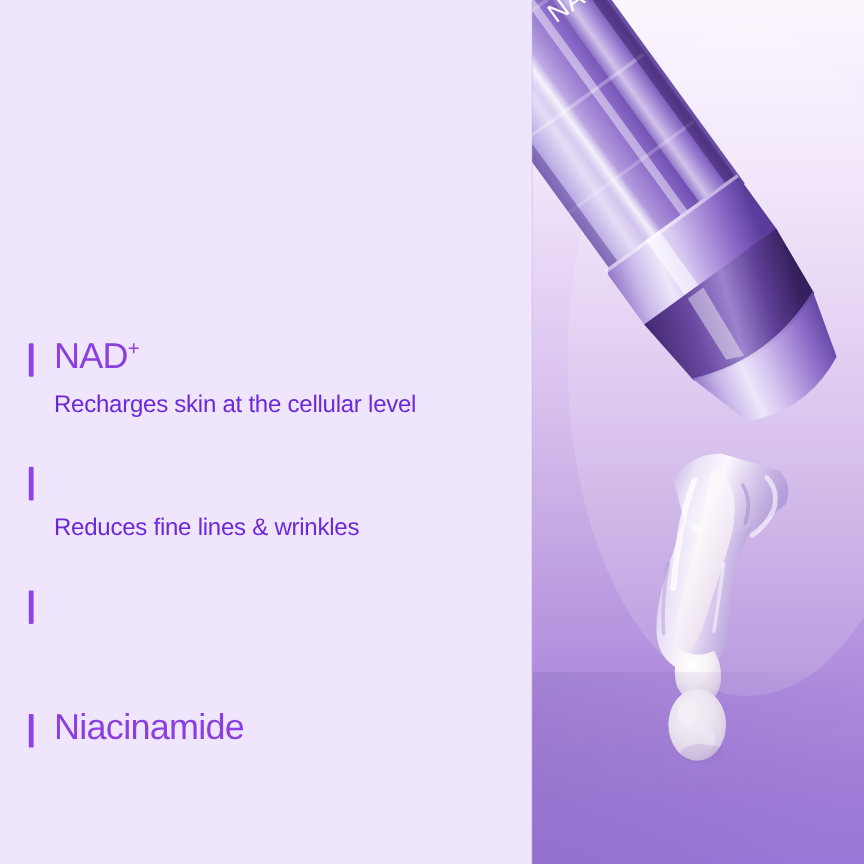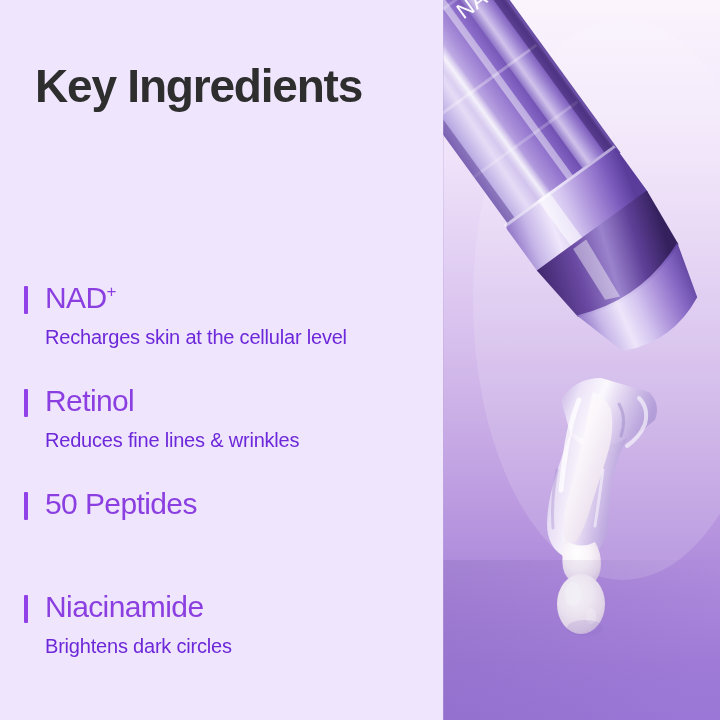--- a/index.html
+++ b/index.html
@@ -306,51 +306,43 @@
           <rect x="0" y="560" width="277" height="160" fill="url(#softShadow)" opacity="0.5"></rect>
         </g>
       </svg>
     </div>
   </div>
 
   <div class="panel-seam"></div>
 
   <div class="left-panel">
 
-    <div class="page-title">Key Ingredients</div>
 
     <div class="ingredient-list">
 
       <div class="ingredient-item">
         <span class="accent-bar"></span>
         <div class="ing-name">
           <span>NAD</span><span class="sup">+</span>
         </div>
         <div class="ing-desc">Recharges skin at the cellular level</div>
       </div>
 
       <div class="ingredient-item">
         <span class="accent-bar"></span>
-        <div class="ing-name">
-          <span>Retinol</span><span class="sup"></span>
-        </div>
         <div class="ing-desc">Reduces fine lines &amp; wrinkles</div>
       </div>
 
       <div class="ingredient-item">
         <span class="accent-bar"></span>
-        <div class="ing-name">
-          <span>50 Peptides</span><span class="sup"></span>
-        </div>
       </div>
 
       <div class="ingredient-item">
         <span class="accent-bar"></span>
         <div class="ing-name">
           <span>Niacinamide</span><span class="sup"></span>
         </div>
-        <div class="ing-desc">Brightens dark circles</div>
       </div>
 
     </div>
   </div>
 
 </div>
 
 </body></html>

